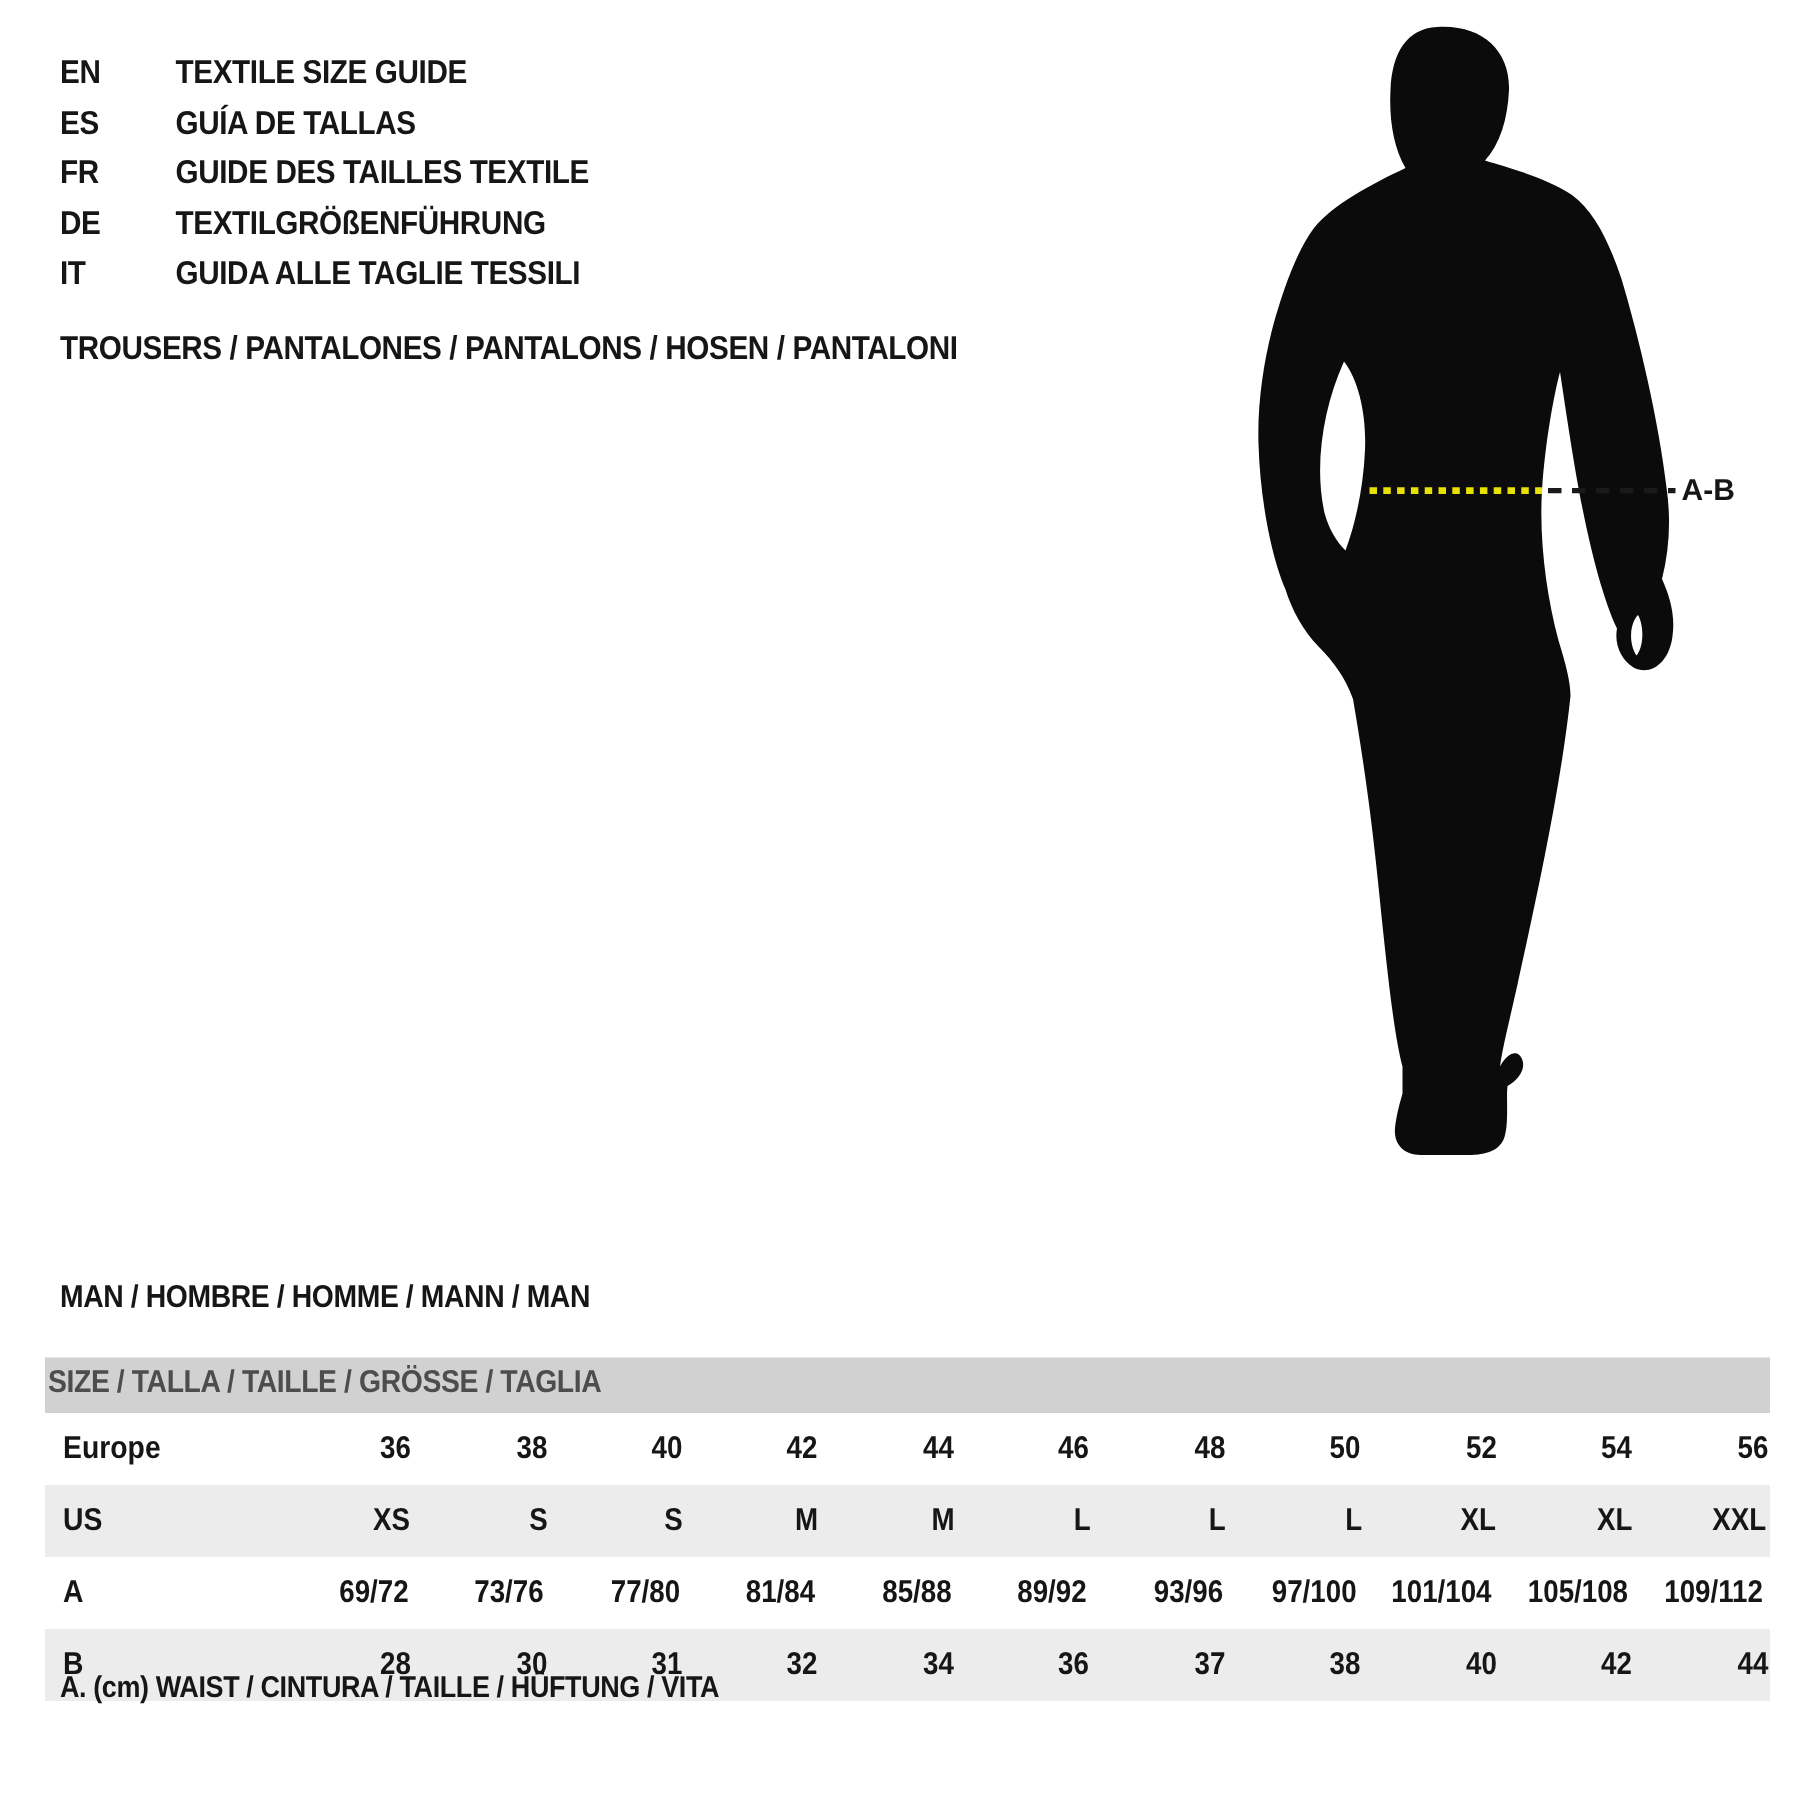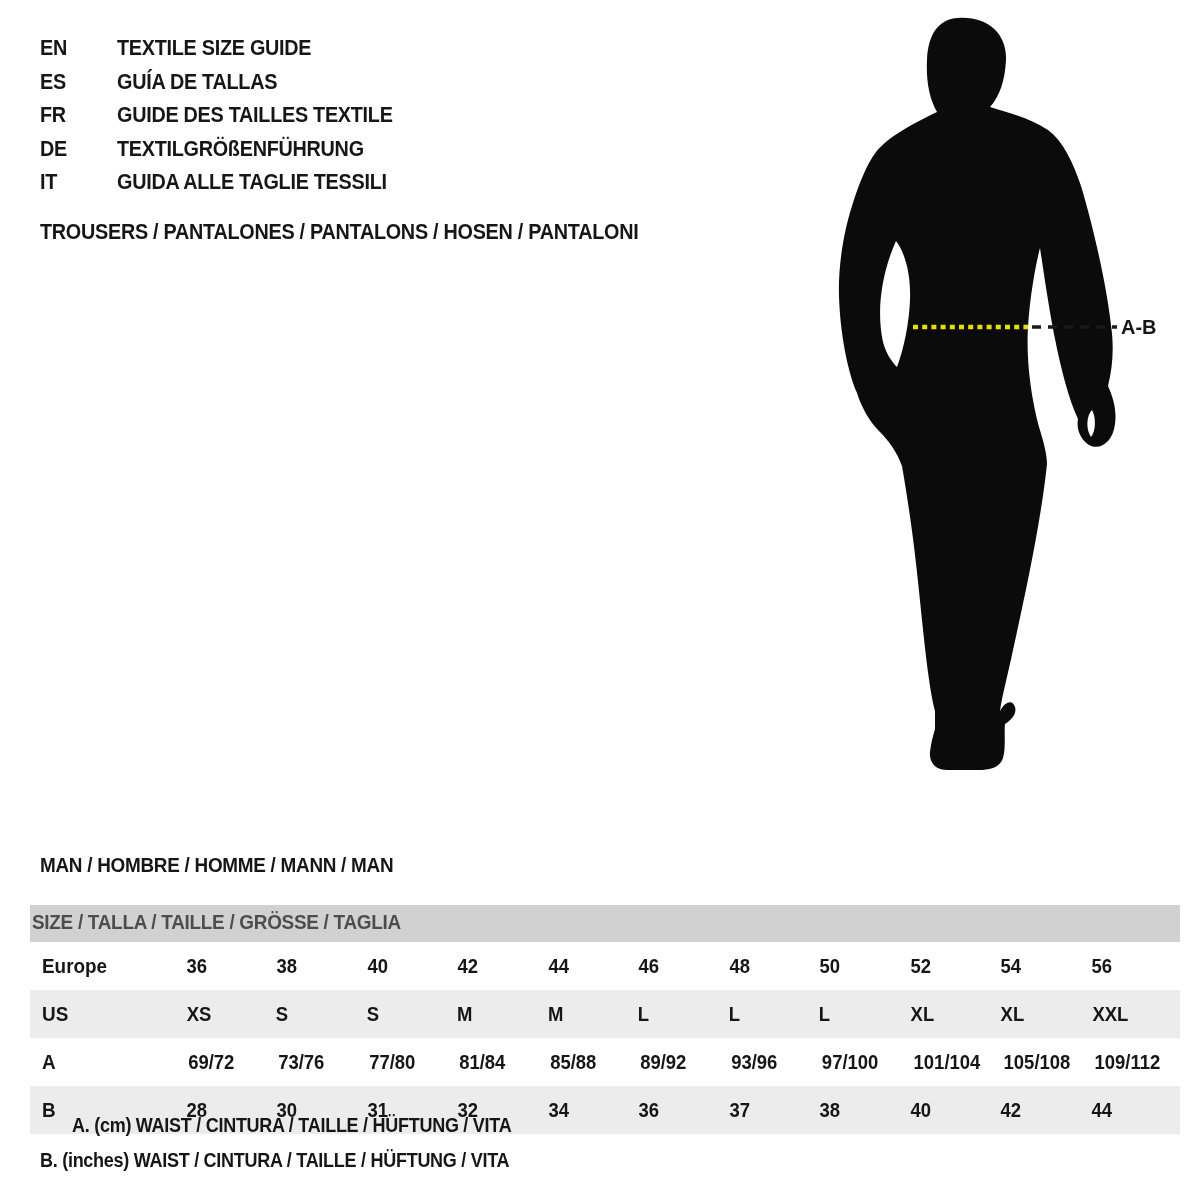--- a/index.html
+++ b/index.html
@@ -24,25 +24,25 @@
 
   
   #figure-wrap { left:0; top:0; width:1200px; height:800px; }
   #ab-label { left:1121px; top:313px; font-size:20px; line-height:28px; }
 
   
   #size-table { left:30px; top:905px; width:1150px; font-size:21px; }
   #size-table-header { height:37px; line-height:33px; padding-left:2px; letter-spacing:-0.3px; }
   .t-row { display:grid; grid-template-columns:155px repeat(11,1fr); height:48px; align-items:center; }
   .t-label { padding-left:12px; }
-  .t-cell { text-align:left; }
+  .t-cell { text-align:right; }
 
   
   .footnote { left:40px; font-size:20px; line-height:34px; letter-spacing:-0.3px; }
-  #footnote-a { top:1108px;margin-left:32px; }
+  #footnote-a { top:1108px; }
   #footnote-b { top:1143px; }
 </style>
 </head>
 <body>
 
 <div id="canvas">
 
   <div id="language-list" class="abs">
       <div class="lang-row">
         <span class="lang-code"><span class="cxl">EN</span></span>
@@ -191,17 +191,14 @@
           <div class="t-cell"><span class="cxc">40</span></div>
           <div class="t-cell"><span class="cxc">42</span></div>
           <div class="t-cell"><span class="cxc">44</span></div>
         </div>
       </div>
   </div>
 
   <div id="footnote-a" class="abs footnote">
     <span class="cxl">A. (cm) WAIST / CINTURA / TAILLE / HÜFTUNG / VITA</span>
   </div>
-  <div id="footnote-b" class="abs footnote">
-    <span class="cxl">B. (inches) WAIST / CINTURA / TAILLE / HÜFTUNG / VITA</span>
-  </div>
 
 </div>
 
 </body></html>

